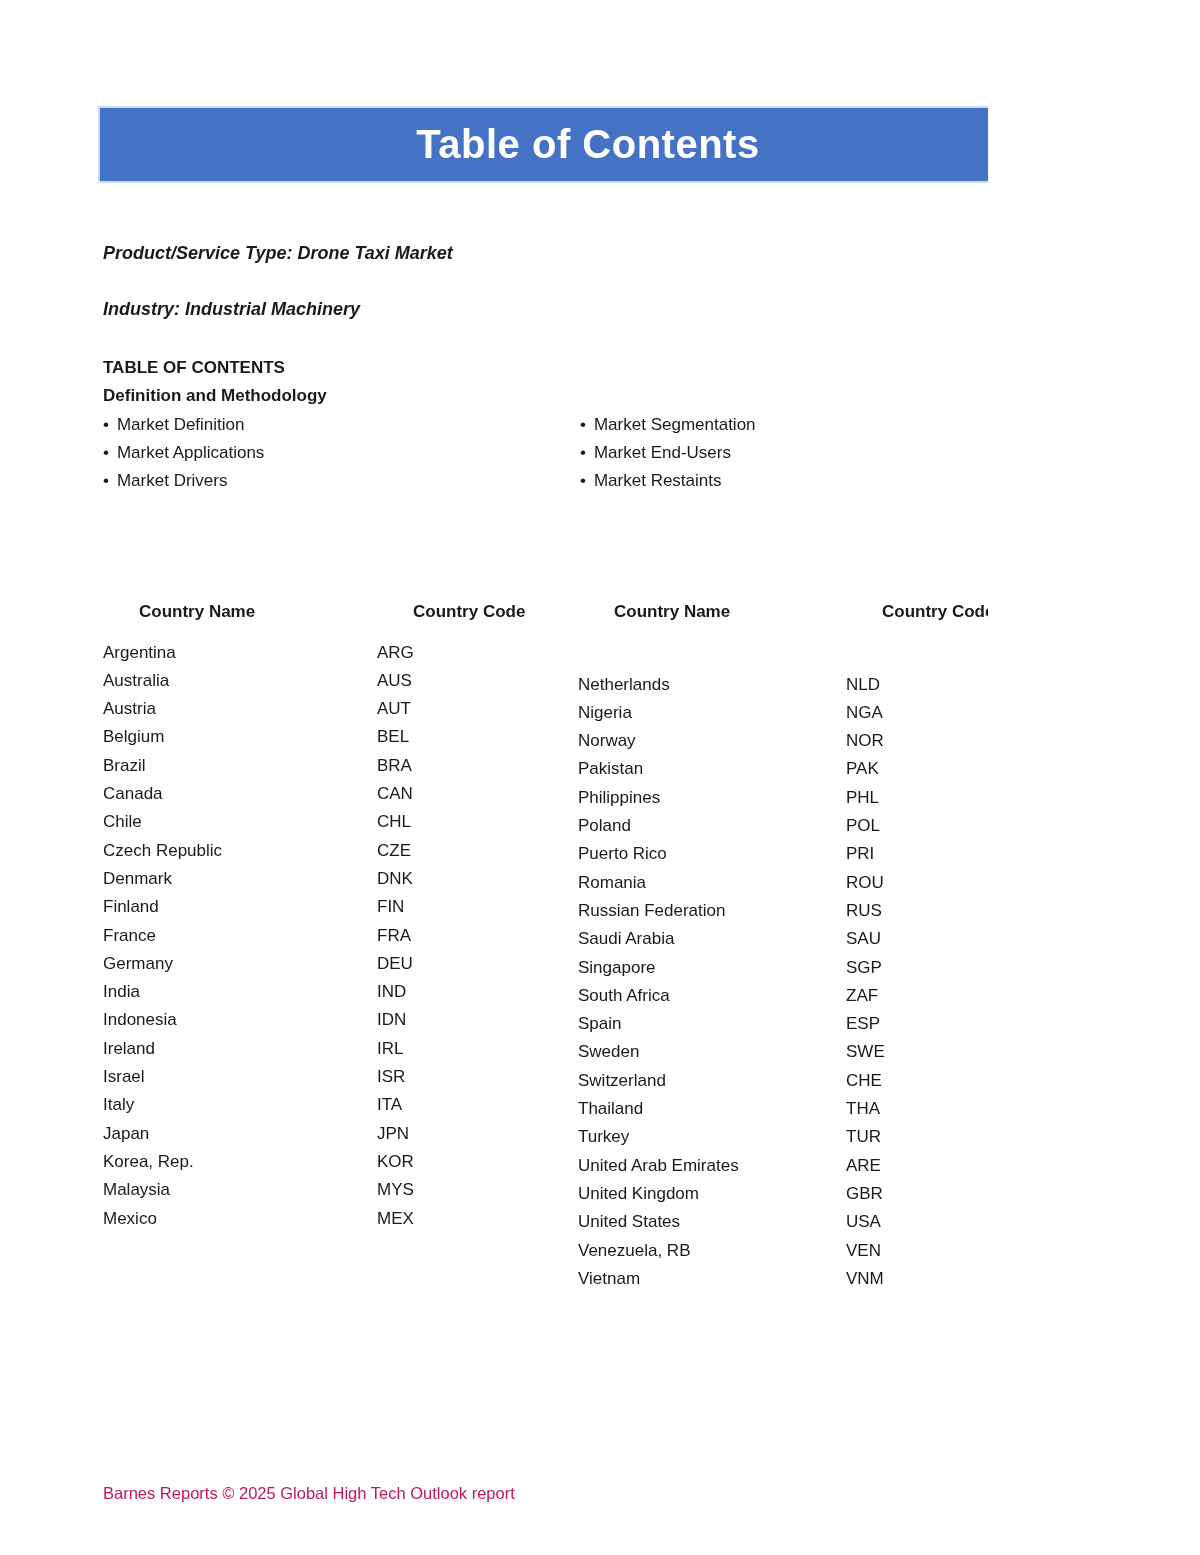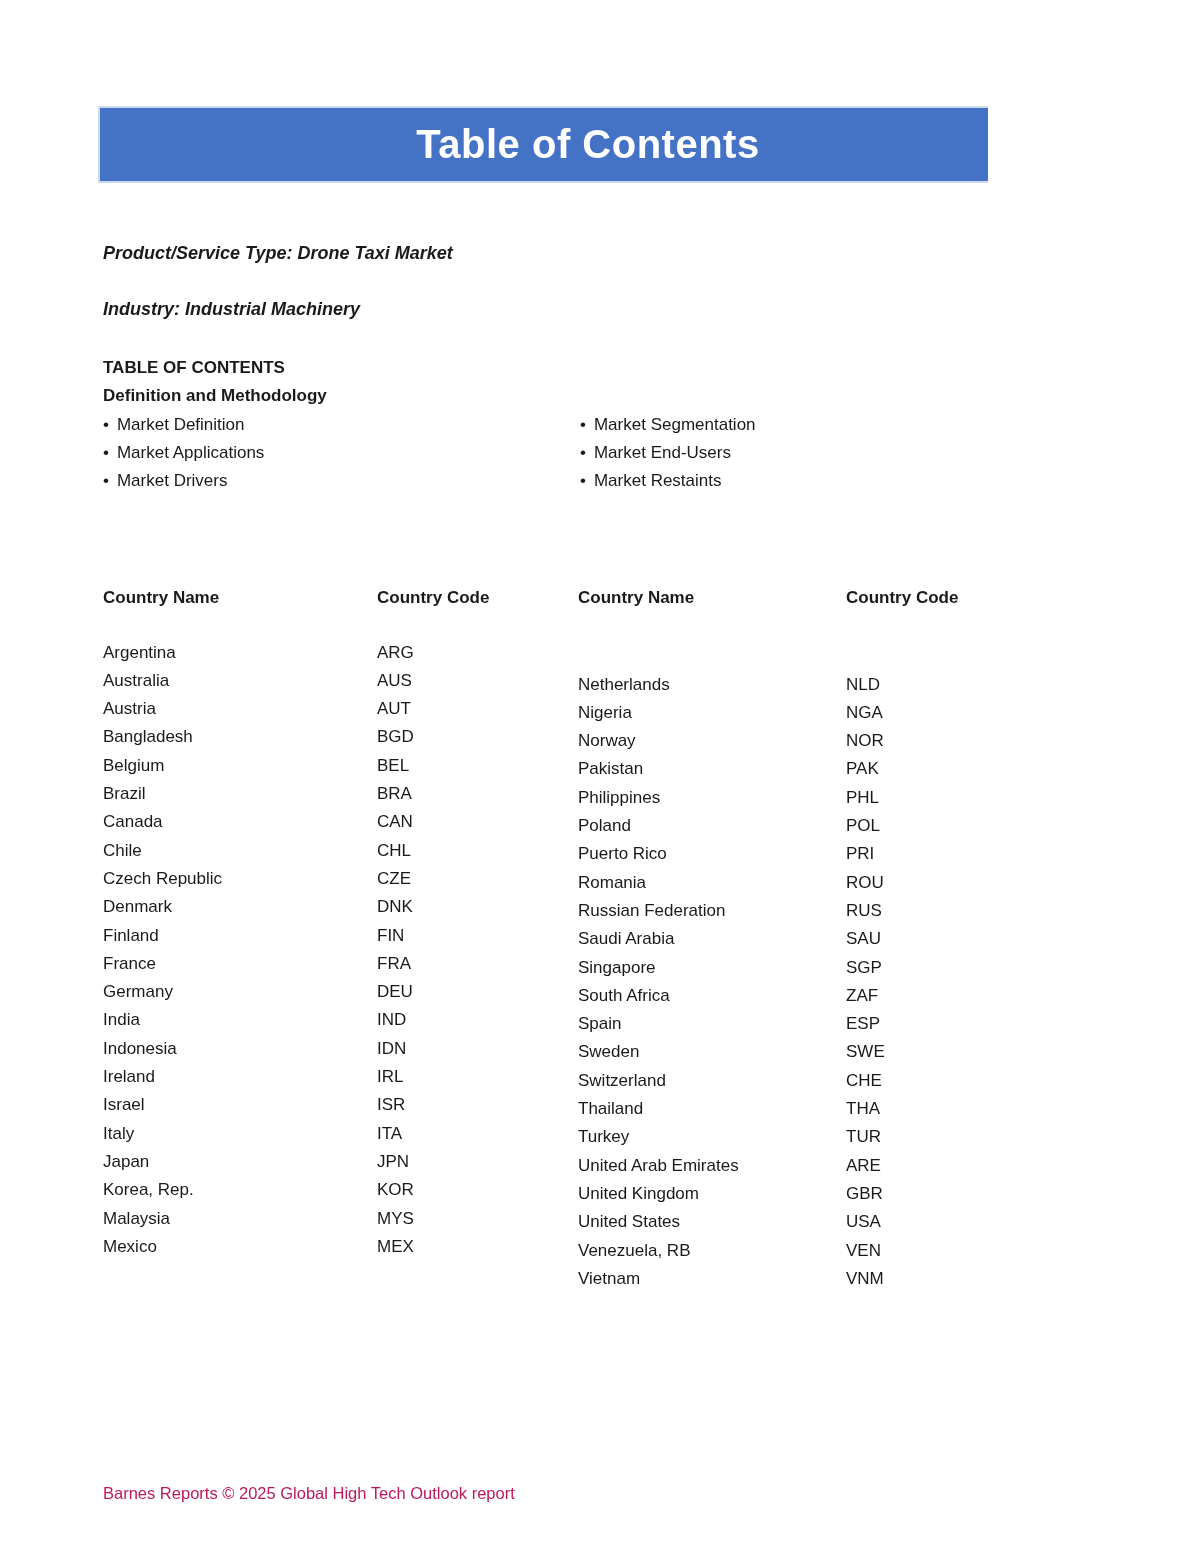--- a/index.html
+++ b/index.html
@@ -60,21 +60,21 @@
     left: 103px;
     top: 582px;
     width: 994px;
   }
   .ct-header {
     position: relative;
     height: 28.3px;
     font-size: 17px;
     font-weight: bold;
   }
-  .ct-header span { position: absolute; top: 2px; line-height: 28.3px; white-space: nowrap; }
+  .ct-header span { position: absolute; top: 16px; line-height: 28.3px; white-space: nowrap; margin-left: 36px; }
   .ct-header .h0 { left: 0; }
   .ct-header .h1 { left: 274px; }
   .ct-header .h2 { left: 475px; }
   .ct-header .h3 { left: 743px; }
   .ct-body { position: relative; margin-top: 28.3px; }
   .ct-col { position: absolute; top: 0; }
   .ct-col.ct-left  { left: 0;     width: 475px; }
   .ct-col.ct-right { left: 475px; width: 519px; margin-top: 32px; }
   .ct-row {
     position: relative;
@@ -144,24 +144,20 @@
           </div>
           <div class="ct-row">
             <span class="ct-name">Australia</span>
             <span class="ct-code">AUS</span>
           </div>
           <div class="ct-row">
             <span class="ct-name">Austria</span>
             <span class="ct-code">AUT</span>
           </div>
           <div class="ct-row">
-            <span class="ct-name">Bangladesh</span>
-            <span class="ct-code">BGD</span>
-          </div>
-          <div class="ct-row">
             <span class="ct-name">Belgium</span>
             <span class="ct-code">BEL</span>
           </div>
           <div class="ct-row">
             <span class="ct-name">Brazil</span>
             <span class="ct-code">BRA</span>
           </div>
           <div class="ct-row">
             <span class="ct-name">Canada</span>
             <span class="ct-code">CAN</span>

